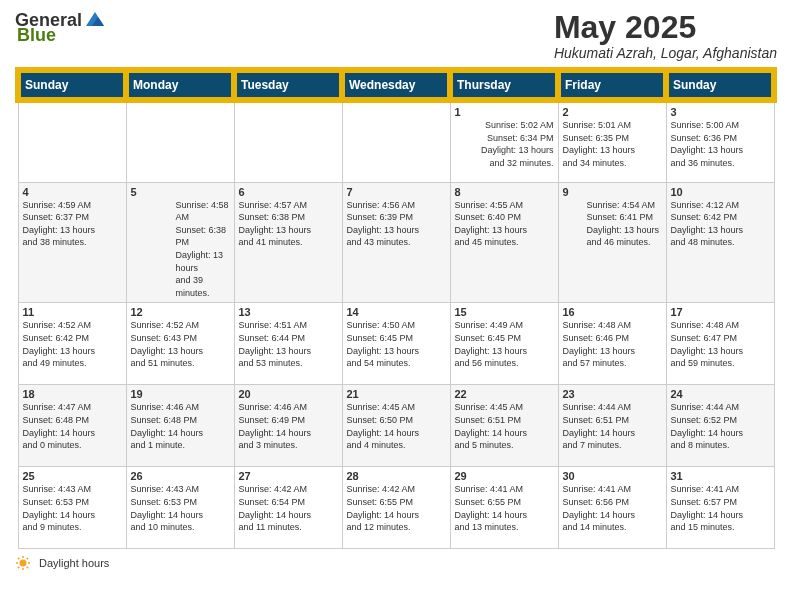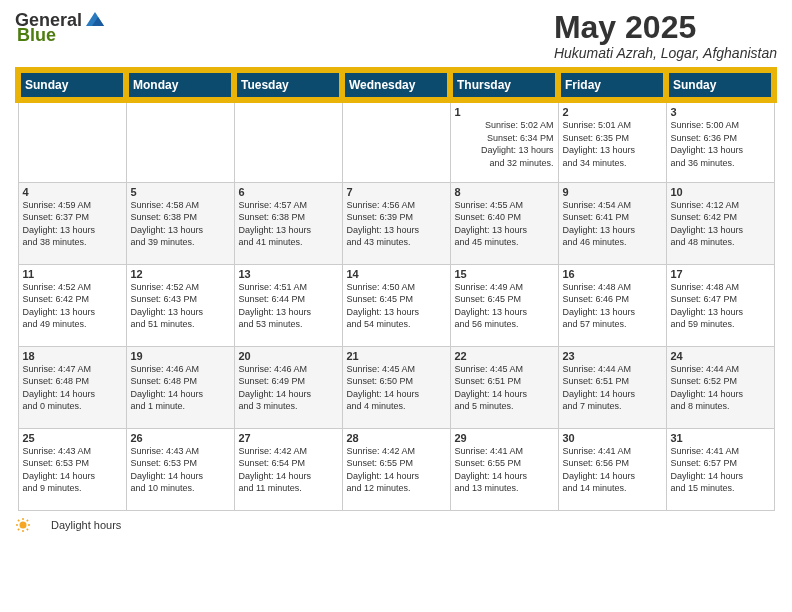--- a/index.html
+++ b/index.html
@@ -88,21 +88,21 @@
     }
     .empty-cell {
       background: #fff !important;
     }
     .footer {
       margin-top: 6px;
       font-size: 11px;
       color: #555;
       display: flex;
       align-items: center;
-      gap: 20px;
+      gap: 8px;
     }
     .footer-label {
       color: #333;
       font-size: 11px;
     }
   </style>
 </head>
 <body>
 
 <div class="page">
@@ -168,21 +168,21 @@
         <tr>
           <td>
             <span class="day-number">4</span>
             <div class="day-info" style="white-space: pre-line;">Sunrise: 4:59 AM
 Sunset: 6:37 PM
 Daylight: 13 hours
 and 38 minutes.</div>
           </td>
           <td>
             <span class="day-number">5</span>
-            <div class="day-info" style="white-space: pre-line;">Sunrise: 4:58 AM
+            <div class="day-info" style="white-space: pre-line; margin-left: 45px;">Sunrise: 4:58 AM
 Sunset: 6:38 PM
 Daylight: 13 hours
 and 39 minutes.</div>
           </td>
           <td>
             <span class="day-number">6</span>
             <div class="day-info" style="white-space: pre-line;">Sunrise: 4:57 AM
 Sunset: 6:38 PM
 Daylight: 13 hours
 and 41 minutes.</div>
@@ -196,21 +196,21 @@
           </td>
           <td>
             <span class="day-number">8</span>
             <div class="day-info" style="white-space: pre-line;">Sunrise: 4:55 AM
 Sunset: 6:40 PM
 Daylight: 13 hours
 and 45 minutes.</div>
           </td>
           <td>
             <span class="day-number">9</span>
-            <div class="day-info" style="white-space: pre-line;">Sunrise: 4:54 AM
+            <div class="day-info" style="white-space: pre-line; margin-left: 24px;">Sunrise: 4:54 AM
 Sunset: 6:41 PM
 Daylight: 13 hours
 and 46 minutes.</div>
           </td>
           <td>
             <span class="day-number">10</span>
             <div class="day-info" style="white-space: pre-line;">Sunrise: 4:12 AM
 Sunset: 6:42 PM
 Daylight: 13 hours
 and 48 minutes.</div>

